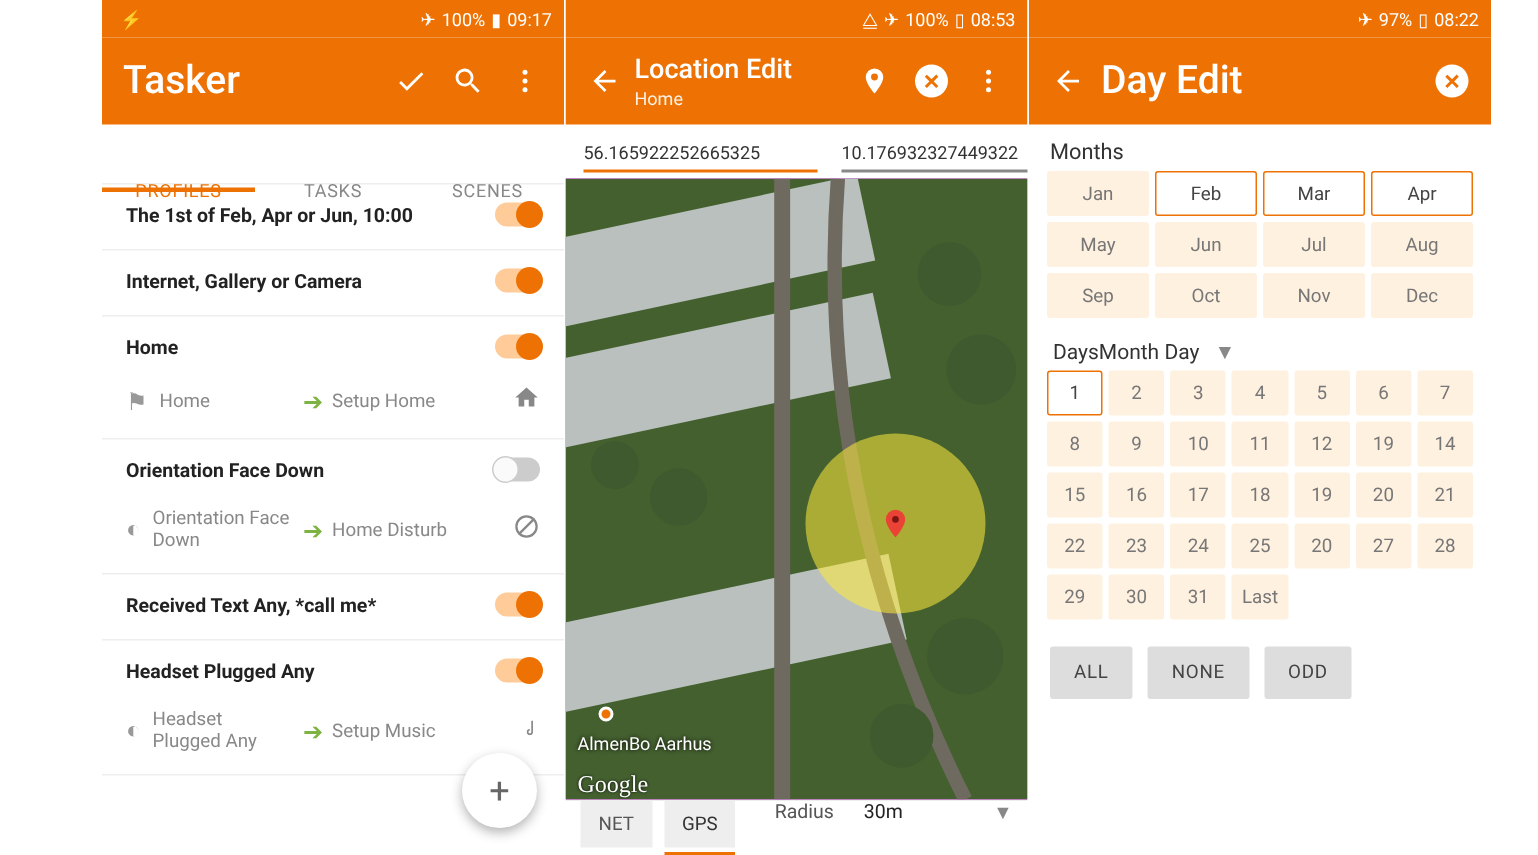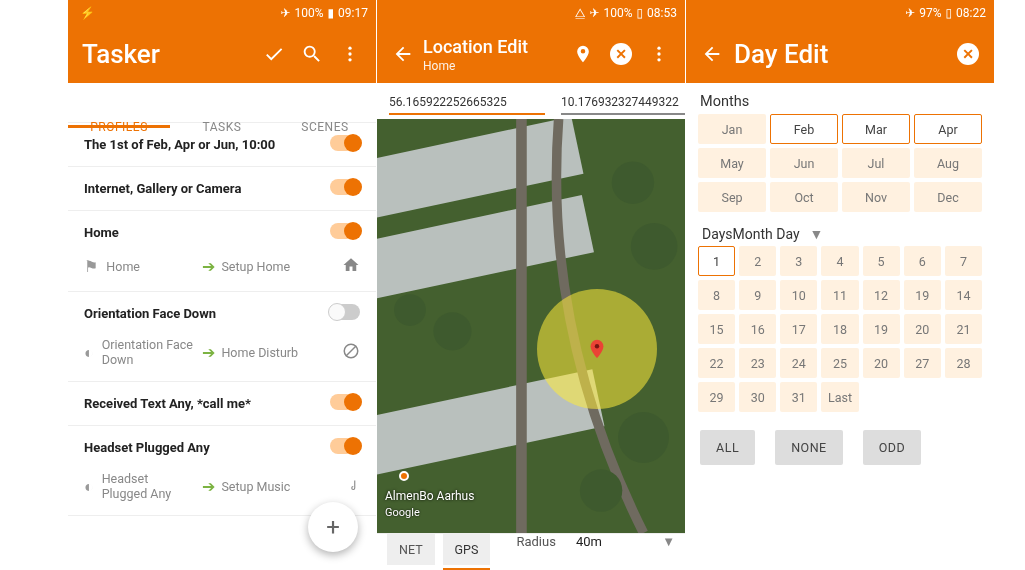--- a/index.html
+++ b/index.html
@@ -46,41 +46,41 @@
   .fab { position:absolute; bottom:18px; right:18px; width:50px; height:50px; border-radius:50%; background:#fff; box-shadow:0 3px 8px rgba(0,0,0,.3); display:flex; align-items:center; justify-content:center; font-size:24px; color:#666; cursor:pointer;}
 
   
   .coord-row { display:flex; gap:16px; padding:8px 12px 4px; }
   .coord-input { flex:1; border:none; border-bottom:2px solid #ed7203; font-size:12px; padding:4px 0; background:transparent; color:#333;}
   .coord-input.grey { border-bottom-color:#888; }
   .map-wrap { flex:1; position:relative; background:#a21caf; overflow:hidden;}
   .map-wrap svg { position:absolute; inset:0; width:100%; height:100%; }
   .map-label { position:absolute; left:8px; bottom:30px; color:#fff; font-size:12px; text-shadow:0 0 3px #000;}
   .poi-dot { position:absolute; left:22px; bottom:52px; width:10px; height:10px; border:2px solid #fff; border-radius:50%; background:#ed7203;}
-  .google-lbl { position:absolute; left:8px; bottom:14px; color:#fff; font-size:11px; text-shadow:0 0 2px #000;}
+  .google-lbl { position:absolute; left:8px; bottom:0; color:#fff; font-size:16px; text-shadow:0 0 2px #000;font-family:Liberation Serif, serif;}
   .geo-circle { position:absolute; left:160px; top:170px; width:120px; height:120px; border-radius:50%; background:rgba(255,235,59,.55); display:flex; align-items:center; justify-content:center;}
   .pin { width:22px; height:30px; position:relative; }
   .pin svg { width:100%; height:100%; }
   .bottom-bar { height:37px; display:flex; align-items:flex-start; padding:0 10px; gap:8px; border-top:1px solid #eee; font-size:13px; color:#555;}
   .seg-btn { background:#eee; padding:8px 12px; font-size:12.5px; color:#555; cursor:pointer; position:relative;}
   .seg-btn.active { color:#333; }
   .seg-btn.active::after{ content:""; position:absolute; left:0; right:0; bottom:-6px; height:3px; background:#ed7203;}
   .radius-lbl { margin-left:18px; }
   .radius-val { margin-left:12px; color:#222;}
 
   
   .section-lbl { padding:10px 14px 4px; font-size:14.5px; color:#333; }
   .grid { display:grid; grid-template-columns: repeat(7, 1fr); gap:4px; padding:0 12px 8px;}
   .cell { background:#fff1e0; color:#777; font-size:12.5px; height:30px; display:flex; align-items:center; justify-content:center; border-radius:2px; cursor:pointer;}
   .cell.sel { border:1px solid #ed7203; background:#fff; color:#444;}
   .months .cell { grid-column: span 1;}
   .months { grid-template-columns: repeat(4,1fr);}
   .days-header { display:flex; align-items:center; justify-content:flex-start; padding:6px 16px 4px; font-size:14px; color:#333;}
   .dropdown-caret{ color:#888; margin-left:10px;}
-  .btn-row { display:flex; gap:20px; padding:10px 14px;}
+  .btn-row { display:flex; gap:10px; padding:10px 14px;}
   .flat-btn { background:#ddd; color:#444; font-size:12.5px; padding:10px 16px; border-radius:2px; cursor:pointer; letter-spacing:.5px;}
 </style>
 </head>
 <body>
 
 <div class="container">
 
   <div class="screen">
     <div class="status-bar">
       <span class="bolt">⚡</span>
@@ -263,21 +263,21 @@
         </div>
       </div>
       <div class="poi-dot"></div>
       <div class="map-label">AlmenBo Aarhus</div>
       <div class="google-lbl">Google</div>
     </div>
     <div class="bottom-bar">
       <div class="seg-btn">NET</div>
       <div class="seg-btn active">GPS</div>
       <span class="radius-lbl">Radius</span>
-      <span class="radius-val">40m</span>
+      <span class="radius-val">30m</span>
       <span style="flex:1"></span>
       <span style="color:#888">▼</span>
     </div>
   </div>
 
   <div class="screen">
     <div class="status-bar">
       <span></span>
       <span class="status-right">
         <span>✈</span>

